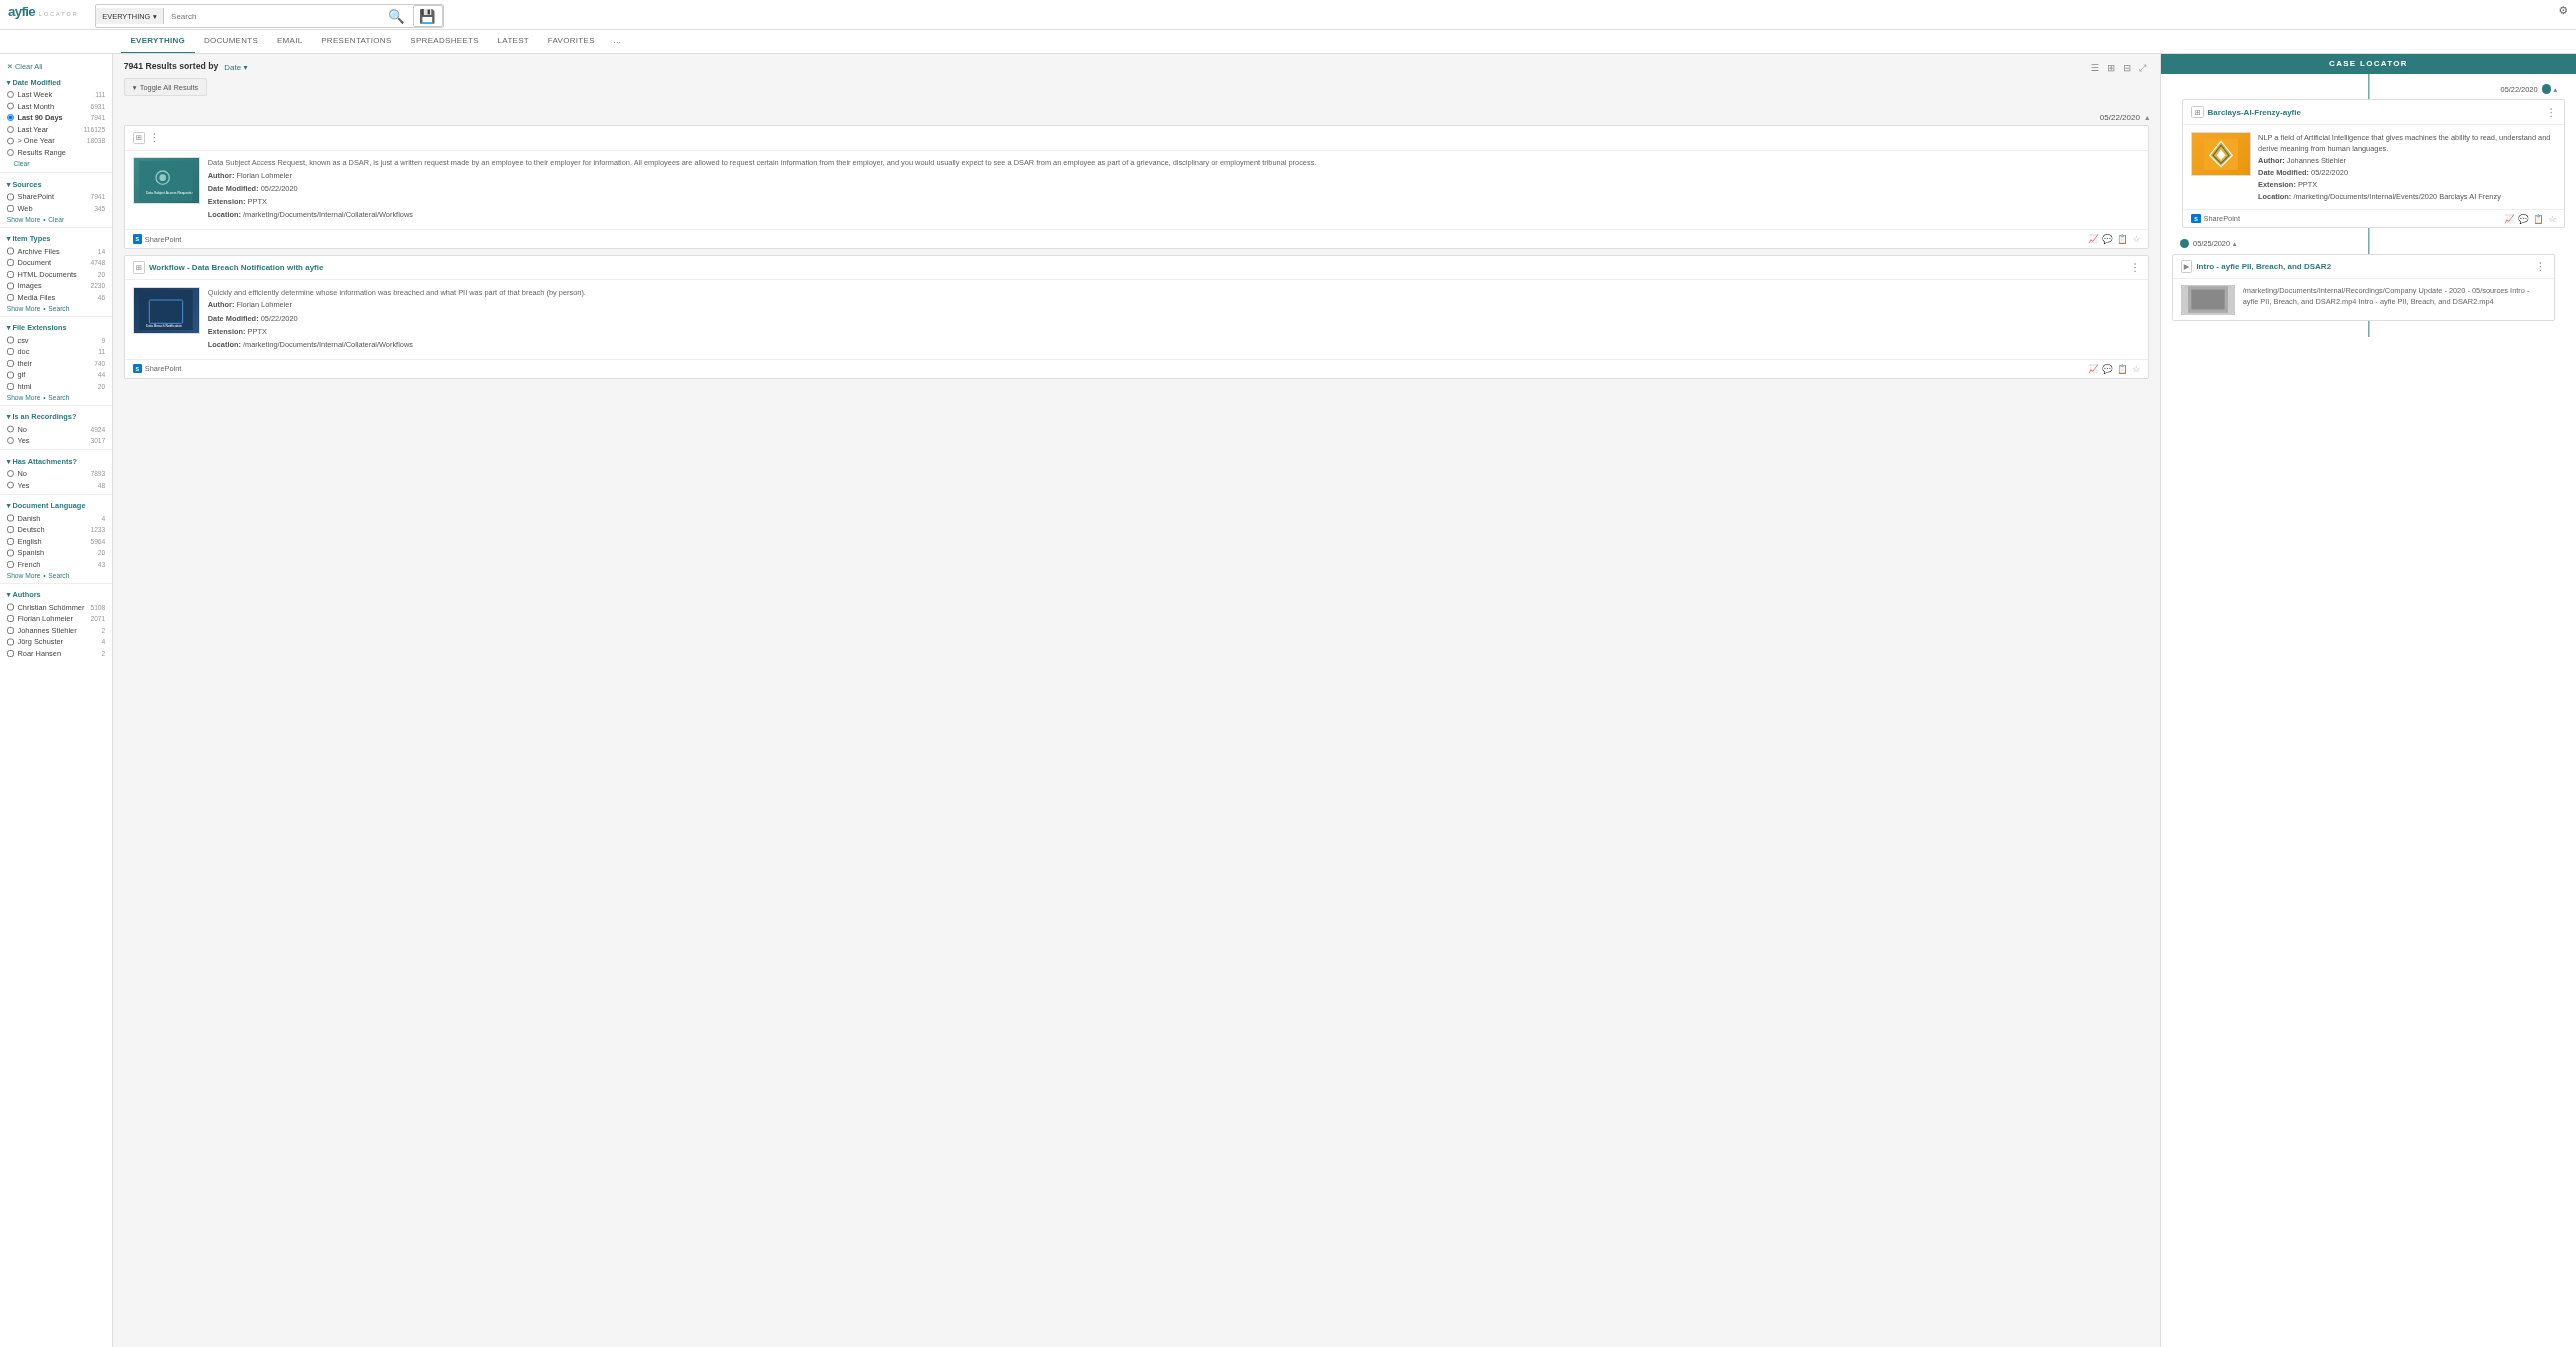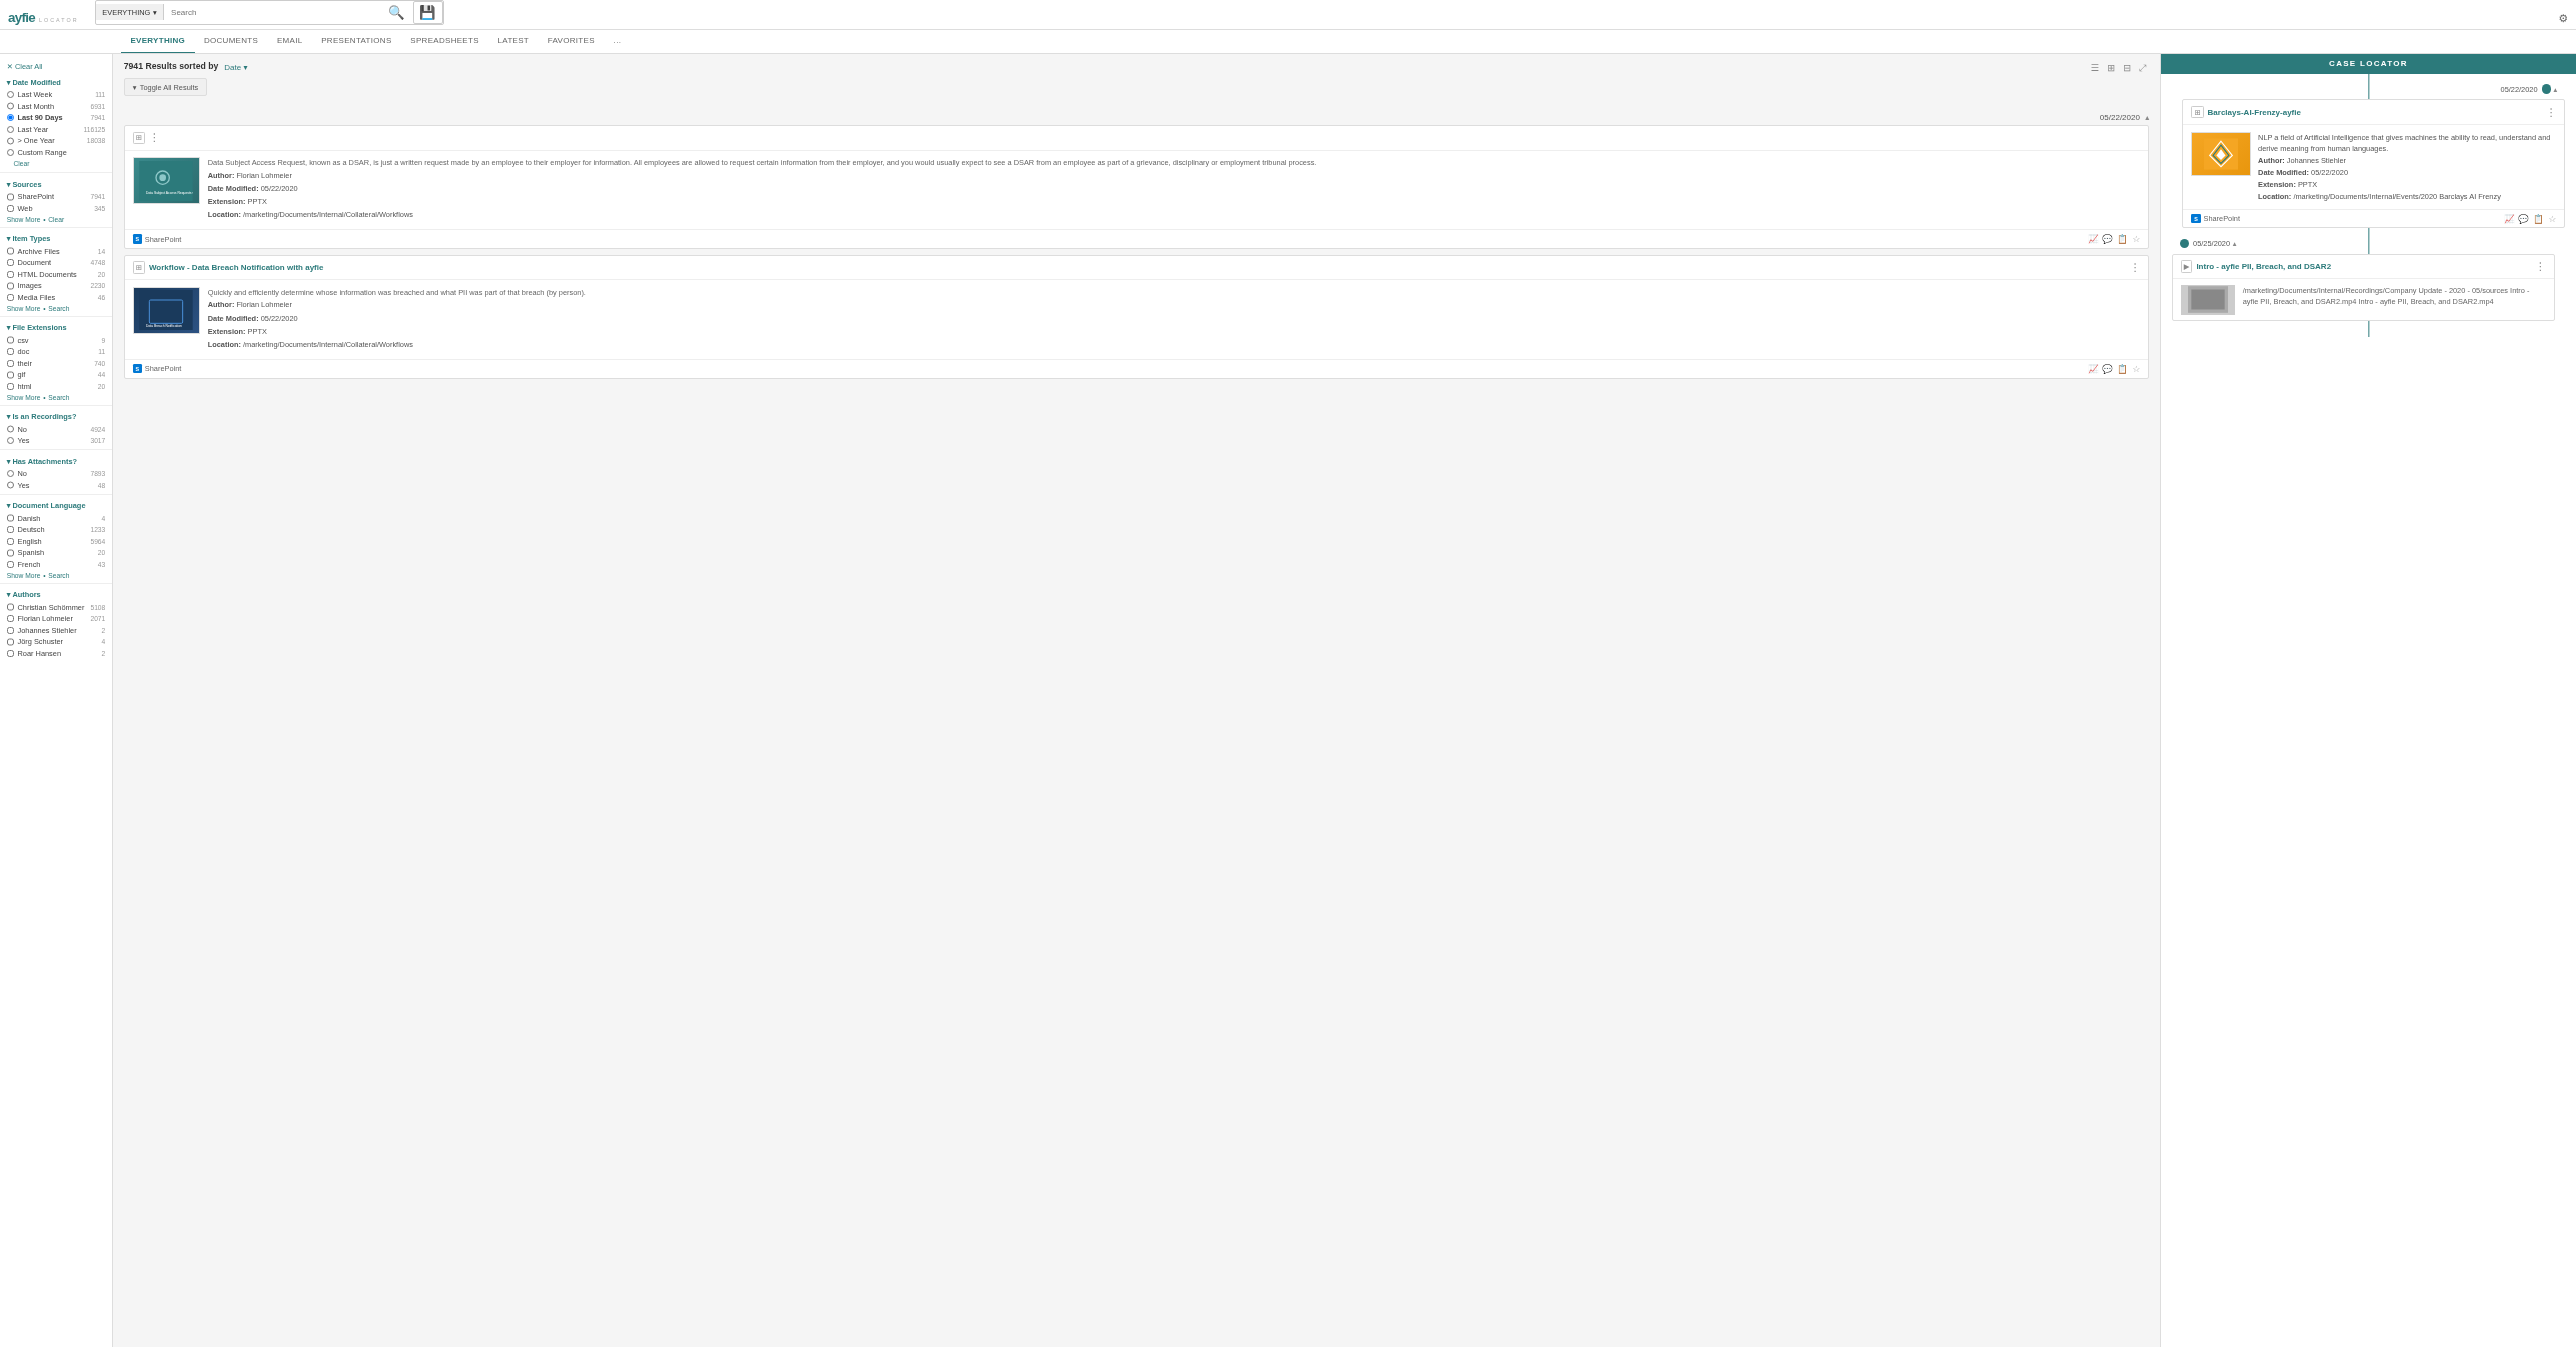--- a/index.html
+++ b/index.html
@@ -1,19 +1,19 @@
 <!DOCTYPE html>
 <html style="font-size:10.7px"><head>
   <meta charset="utf-8">
   <style>
     * { box-sizing: border-box; margin: 0; padding: 0; }
     body { font-family: Arial, sans-serif; font-size: 8px; background: #f5f5f5; color: #333; display: flex; flex-direction: column; height: 100vh; overflow: hidden; }
 
     
-    .top-bar { background: #fff; border-bottom: 0.7px solid #ddd; display: flex; align-items: flex-end; padding: 4px 8px; gap: 5.4px; height: 29.5px; }
+    .top-bar { background: #fff; border-bottom: 0.7px solid #ddd; display: flex; align-items: flex-start; padding: 4px 8px; gap: 5.4px; height: 29.5px; }
     .logo { display: flex; align-items: center; gap: 4px; margin-right: 10.7px; }
     .search-bar { display: flex; align-items: center; border: 0.7px solid #ccc; border-radius: 2px; overflow: hidden; flex: 1; max-width: 349px; }
     .search-dropdown { background: #f0f0f0; border-right: 0.7px solid #ccc; padding: 3.4px 6.7px; font-size: 7.4px; cursor: pointer; display: flex; align-items: center; gap: 2.7px; white-space: nowrap; }
     .search-input { border: none; outline: none; padding: 3.4px 6.7px; flex: 1; font-size: 8px; }
     .search-btn { background: none; border: none; padding: 3.4px 5.4px; cursor: pointer; color: #666; }
     .save-btn { background: none; border: 0.7px solid #ccc; border-radius: 2px; padding: 2.7px 5.4px; cursor: pointer; color: #666; margin-left: 2.7px; }
     .settings-btn { margin-left: auto; background: none; border: none; cursor: pointer; color: #666; font-size: 10.7px; }
 
     
     .nav-tabs { background: #fff; border-bottom: 0.7px solid #ddd; display: flex; align-items: center; padding: 0 121px; }
@@ -162,21 +162,21 @@
         <span class="sidebar-item-label">Last Year</span>
         <span class="sidebar-item-count">116125</span>
       </div>
       <div class="sidebar-item">
         <input type="radio" name="date_mod" style="">
         <span class="sidebar-item-label">&gt; One Year</span>
         <span class="sidebar-item-count">18038</span>
       </div>
       <div class="sidebar-item">
         <input type="radio" name="date_mod" style="">
-        <span class="sidebar-item-label">Custom Range</span>
+        <span class="sidebar-item-label">Results Range</span>
       </div>
       <div style="padding: 1.3px 6.7px;"><span class="sidebar-link">Clear</span></div>
     </div>
 
     <hr class="sidebar-divider">
 
     <div class="sidebar-section">
       <div class="sidebar-section-title">
         <span>▾</span>
         <span>Sources</span>

